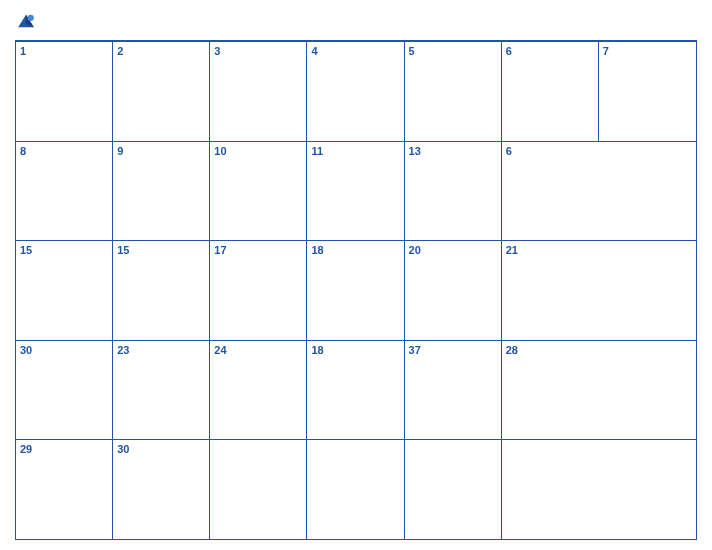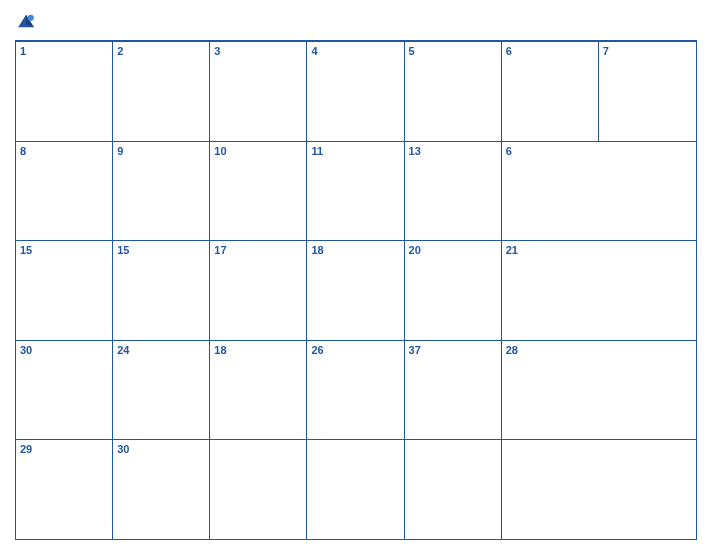--- a/index.html
+++ b/index.html
@@ -186,27 +186,27 @@
           </div>
           <div class="cal-cell">
             <span class="cal-date">21</span>
           </div>
         </div>
         <div class="cal-week">
           <div class="cal-cell">
             <span class="cal-date">30</span>
           </div>
           <div class="cal-cell">
+            <span class="cal-date">23</span>
+          </div>
+          <div class="cal-cell">
             <span class="cal-date">24</span>
           </div>
           <div class="cal-cell">
             <span class="cal-date">18</span>
-          </div>
-          <div class="cal-cell">
-            <span class="cal-date">26</span>
           </div>
           <div class="cal-cell">
             <span class="cal-date">37</span>
           </div>
           <div class="cal-cell">
             <span class="cal-date">28</span>
           </div>
         </div>
         <div class="cal-week">
           <div class="cal-cell">

